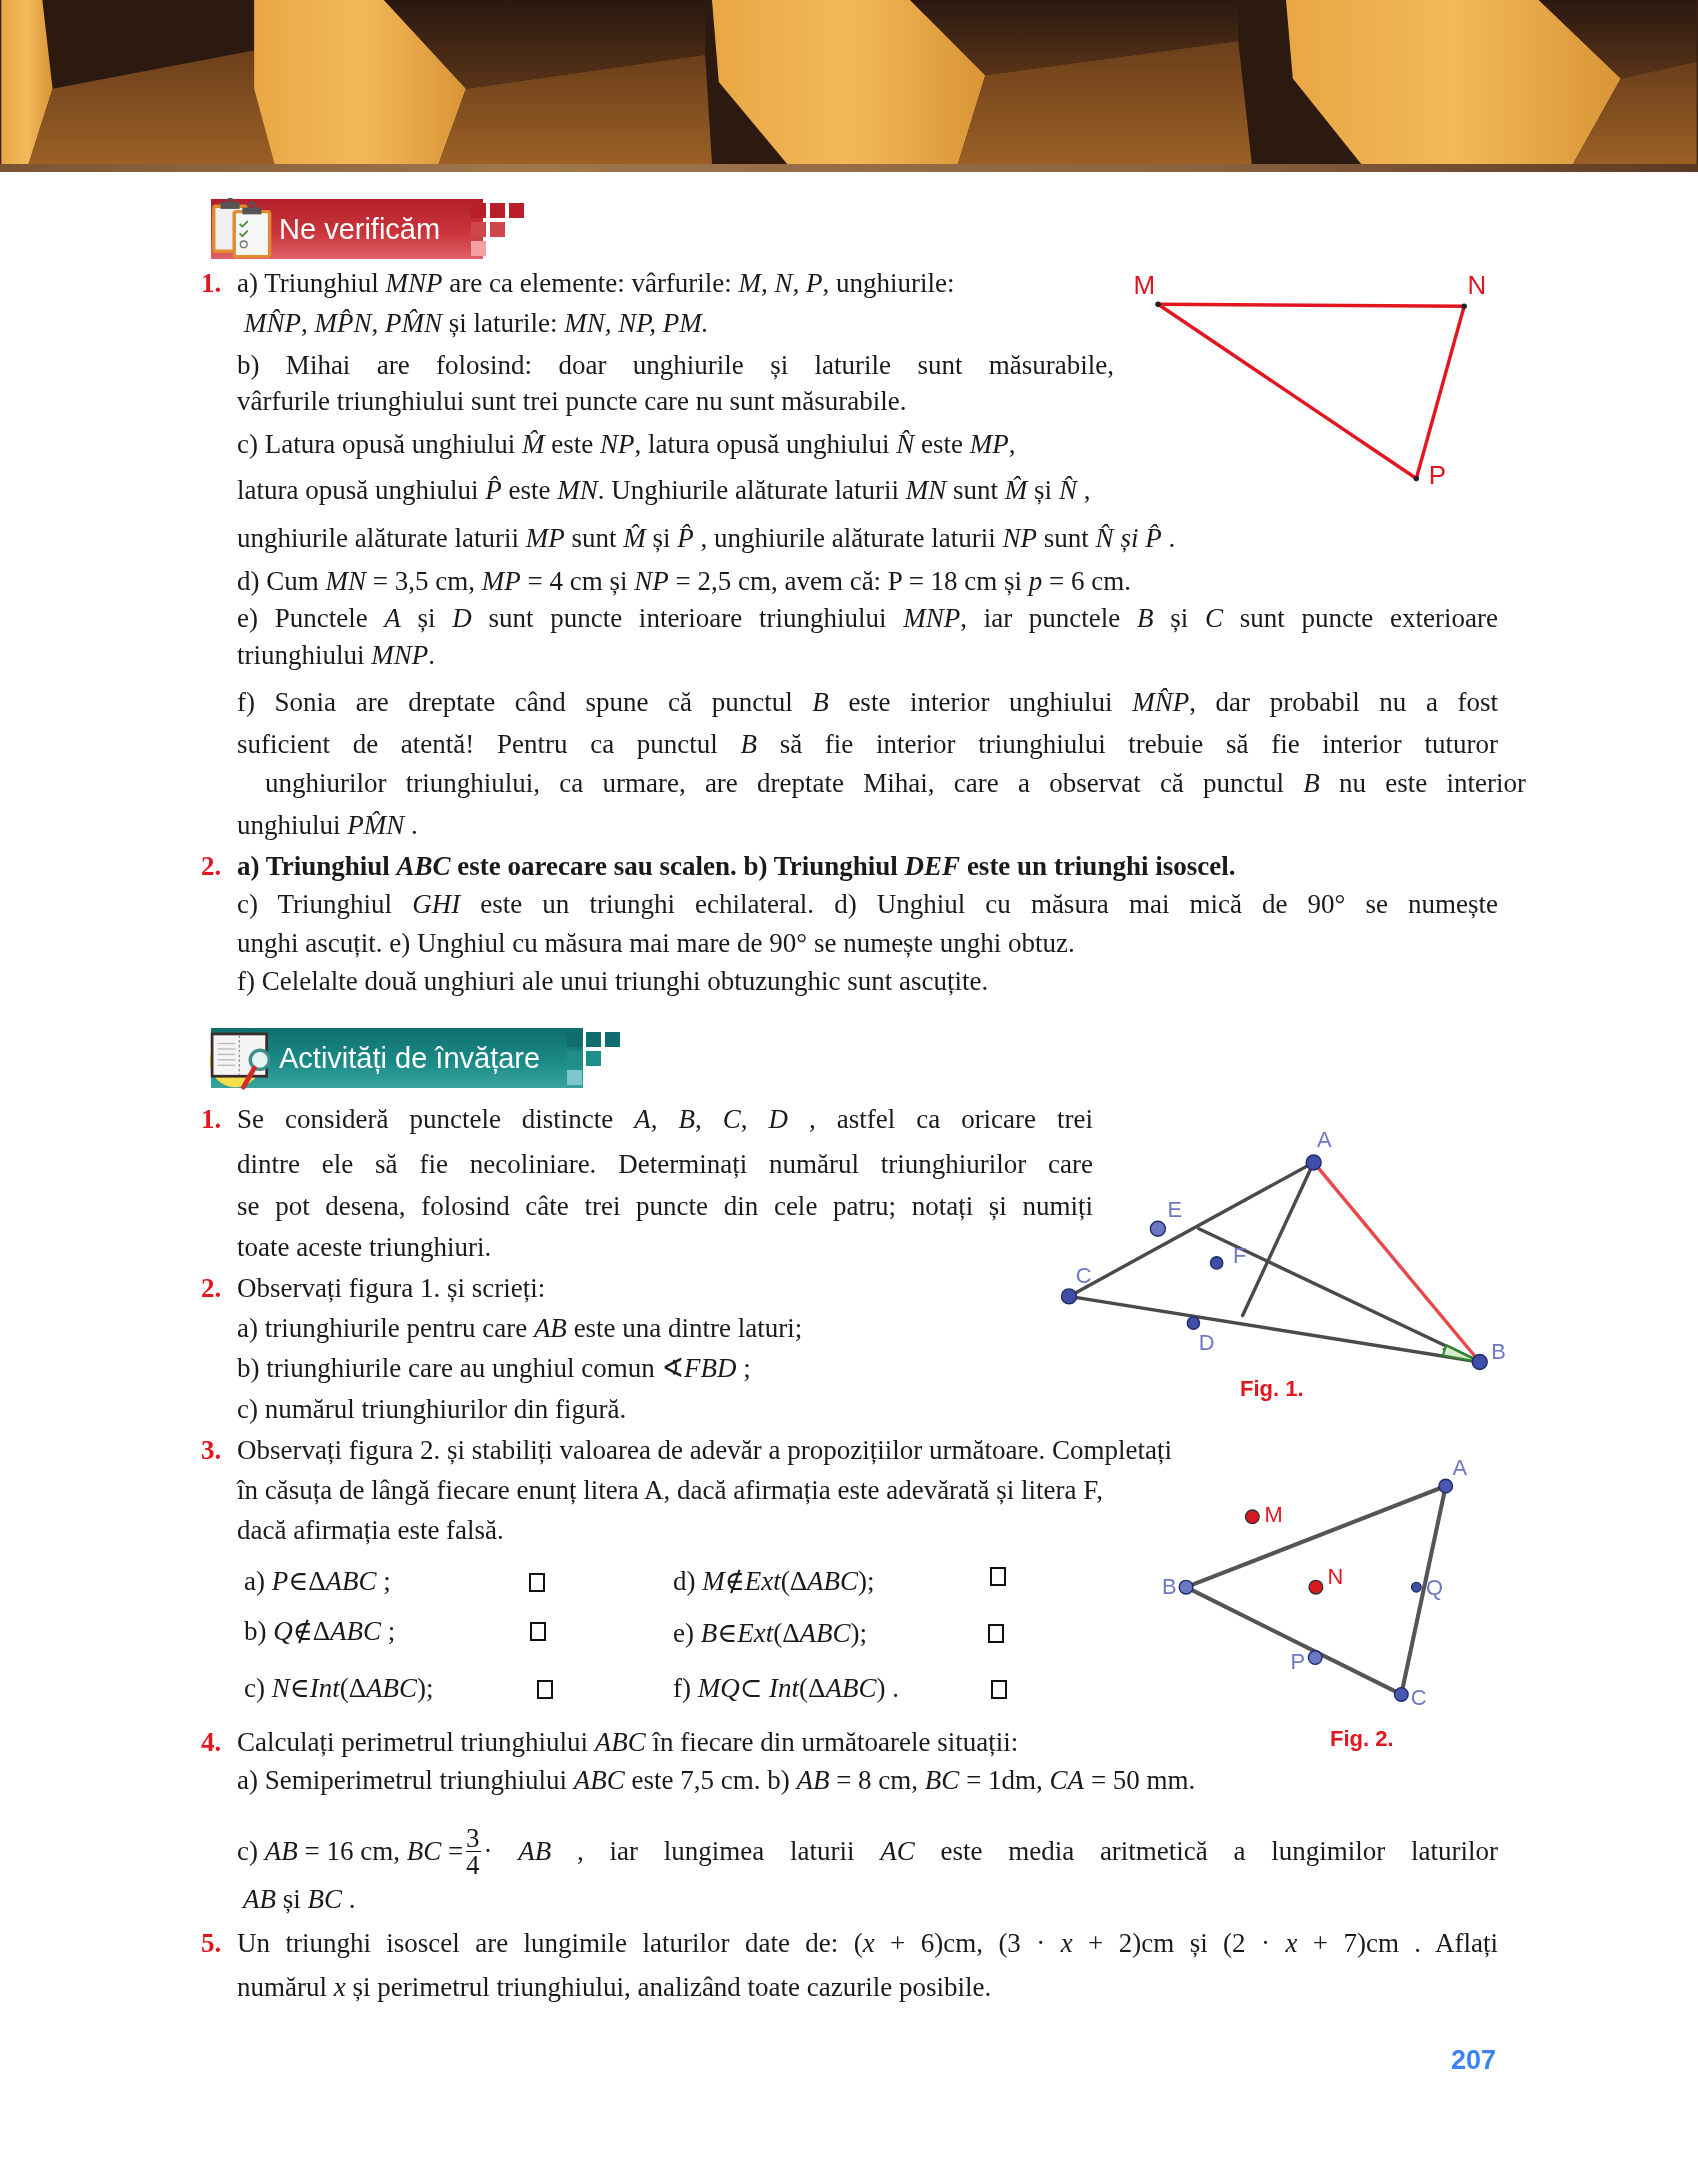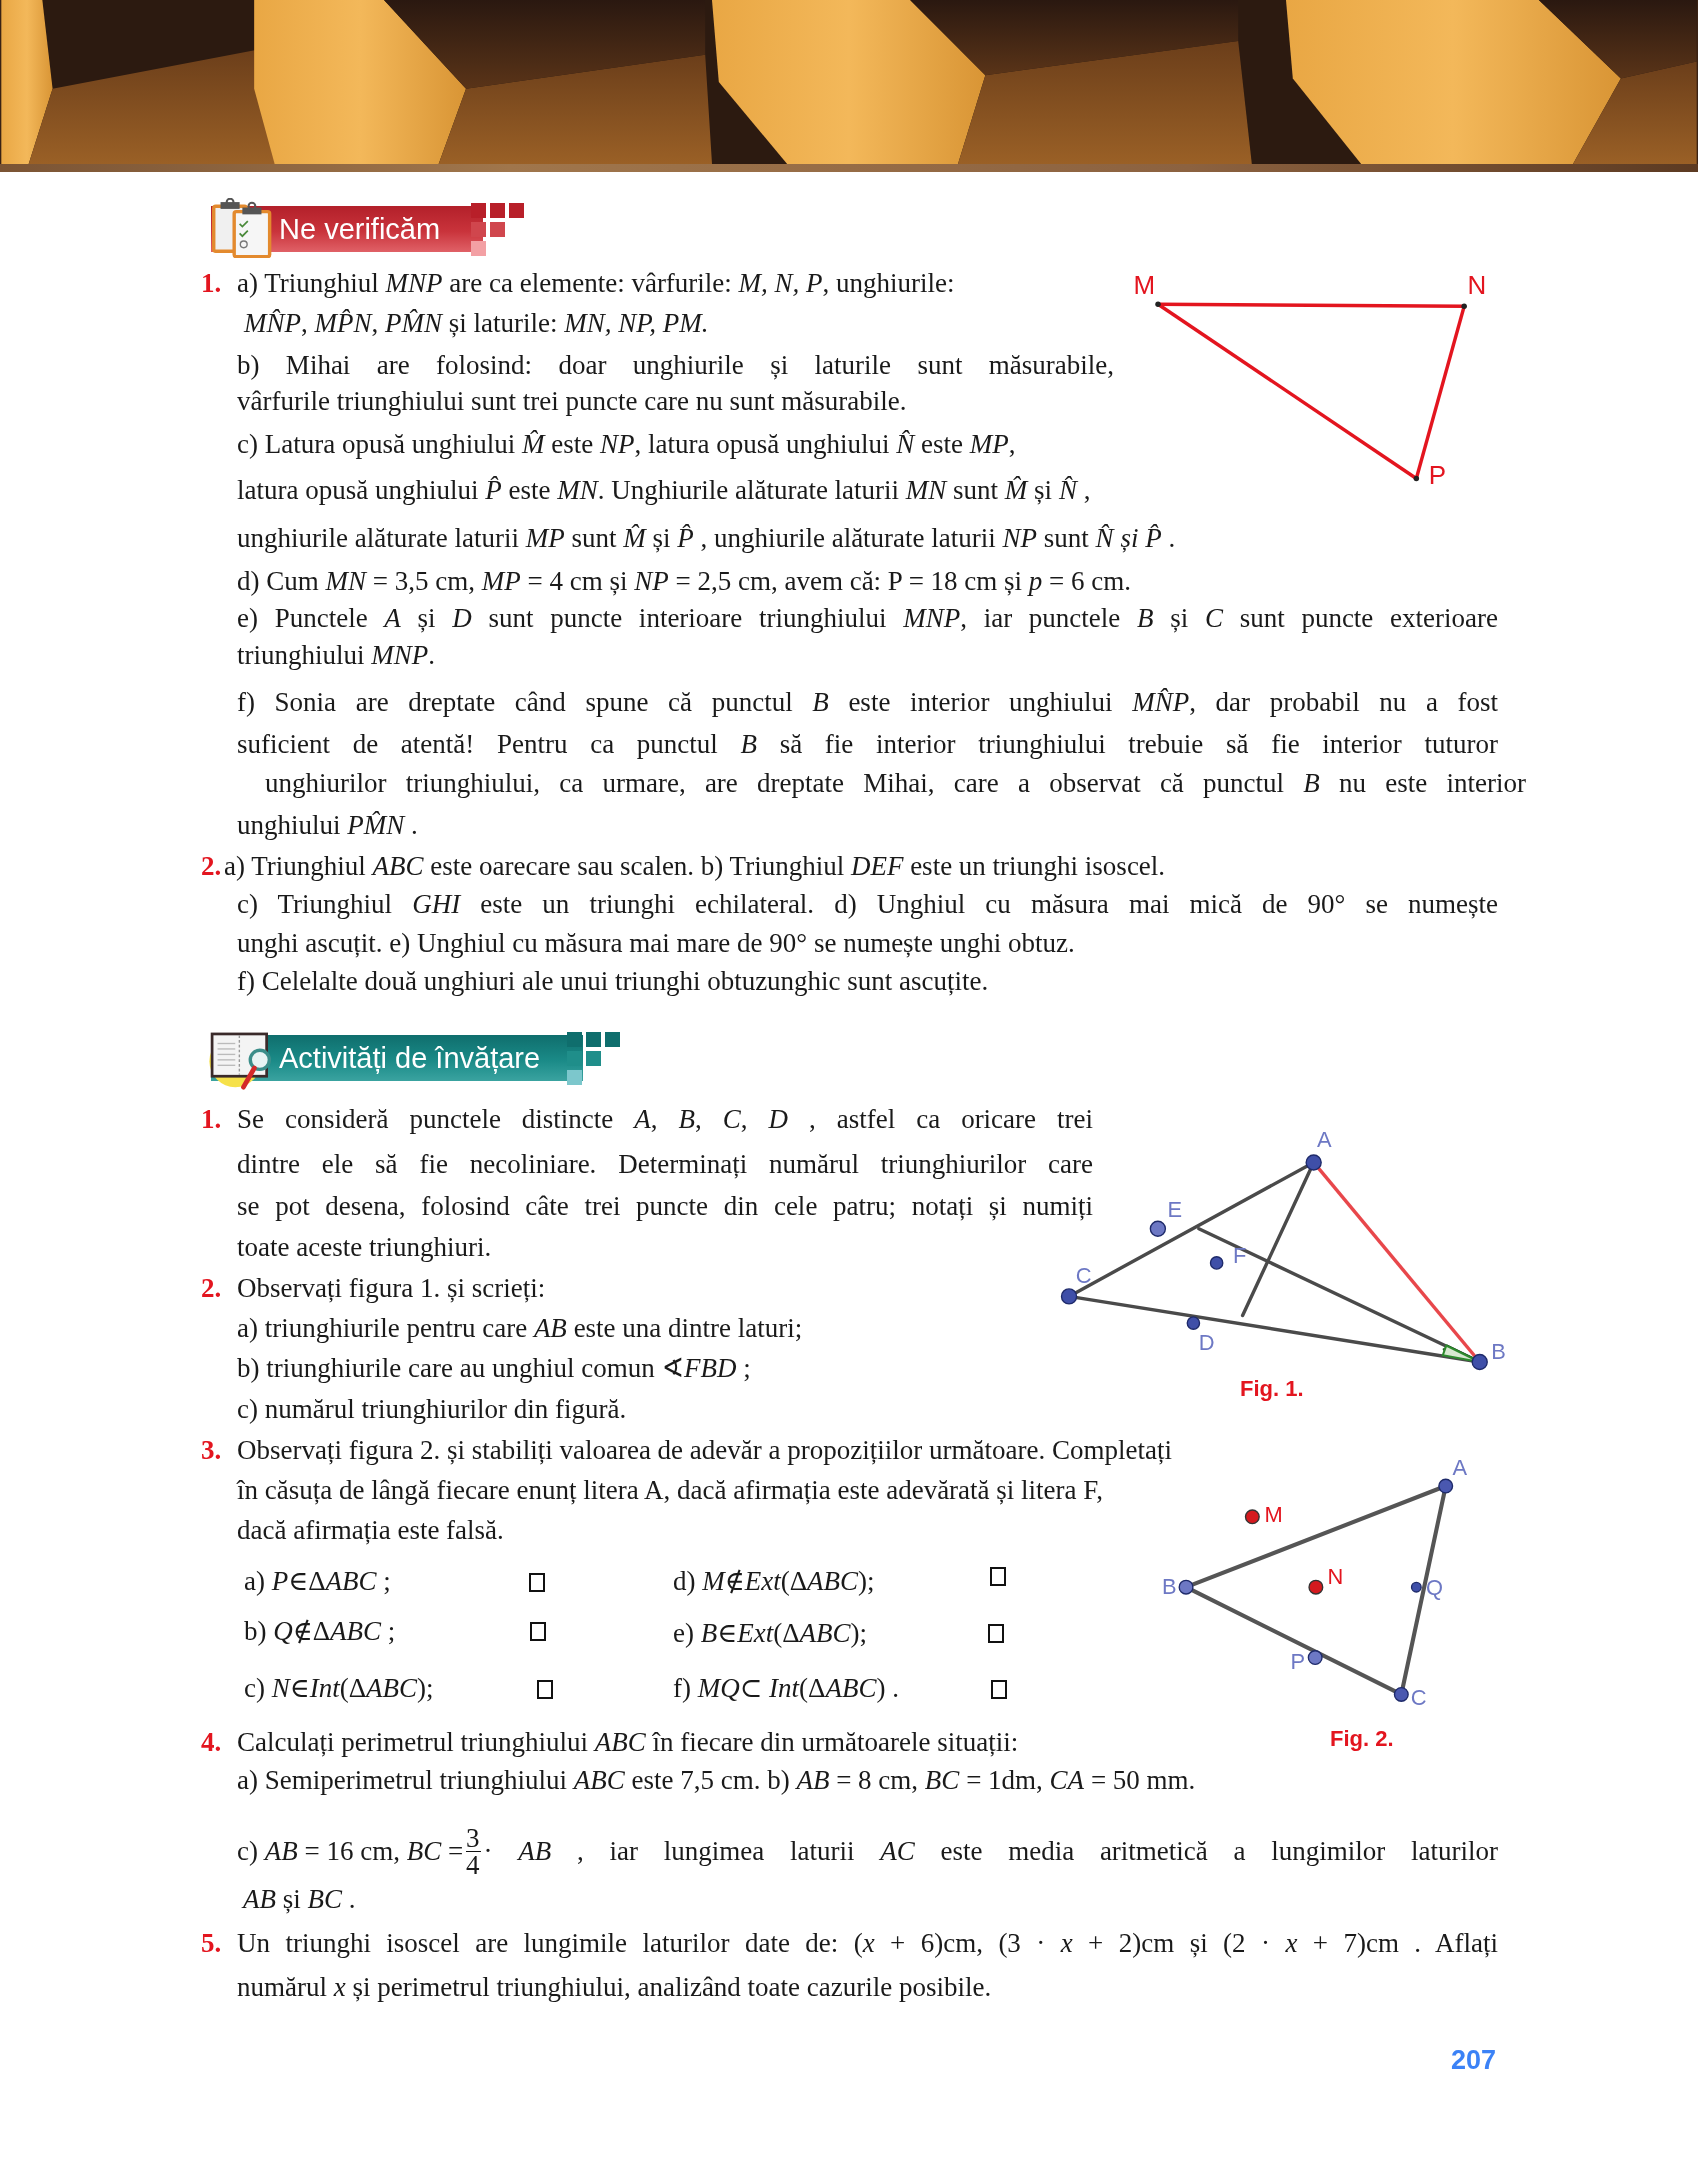--- a/index.html
+++ b/index.html
@@ -4,21 +4,21 @@
 <style>
   html, body { margin:0; padding:0; }
   body { width:1698px; height:2183px; position:relative; background:#ffffff; overflow:hidden;
          font-family:"Liberation Serif", "DejaVu Serif", serif; color:#1a1a1a; }
   .header { position:absolute; left:0; top:0; width:1698px; height:164px; overflow:hidden;
             background:#3a2214; }
   .header svg { position:absolute; left:0; top:0; }
   .header-bar { position:absolute; left:0; top:164px; width:1698px; height:8.2px;
                 background:linear-gradient(90deg,#7b5434,#a0764c 30%,#8c6240 70%,#5c3a22); }
   .banner { position:absolute; height:42px; display:flex; align-items:center; }
-  .banner .bar { height:46px; display:flex; align-items:center; padding-left:68px; padding-right:43px;
+  .banner .bar { height:60px; display:flex; align-items:center; padding-left:68px; padding-right:43px;
                  font-family:"Liberation Sans","DejaVu Sans",sans-serif; font-size:29px; color:#fff; }
   .banner.red .bar { background:linear-gradient(180deg,#b3202a 0%,#c9333b 55%,#e06167 100%); }
   .banner.teal .bar { background:linear-gradient(180deg,#0f6e6d 0%,#1a8a87 55%,#3aa3a0 100%); }
   .banner .squares { position:absolute; top:-5.5px; display:grid; grid-template-columns:repeat(3,15px); grid-gap:4.1px; }
   .banner .squares span { width:15px; height:15px; display:block; }
   .banner-icon { position:absolute; }
   .line { position:absolute; font-size:27px; line-height:33px; white-space:nowrap; }
   .num { position:absolute; font-size:27px; line-height:33px; color:#e3151f; font-weight:bold; }
   .just { text-align:justify; text-align-last:justify; white-space:normal; }
   i { font-style:italic; }
@@ -103,21 +103,21 @@
 <div class="line html" style="left:237px; top:522px;">unghiurile alăturate laturii <i>MP</i> sunt  <i>M̂</i>  și <i>P̂</i> , unghiurile alăturate laturii <i>NP</i> sunt  <i>N̂</i> <i>și P̂</i> .</div>
 <div class="line html" style="left:237px; top:565px;">d) Cum <i>MN</i> = 3,5 cm, <i>MP</i> = 4 cm și <i>NP</i> = 2,5 cm, avem că:  P  = 18 cm și <i>p</i> = 6 cm.</div>
 <div class="line html just" style="left:237px; top:602px; width:1261px;">e) Punctele <i>A</i> și <i>D</i> sunt puncte interioare triunghiului <i>MNP</i>, iar punctele <i>B</i> și <i>C</i> sunt puncte exterioare</div>
 <div class="line html" style="left:237px; top:639px;">triunghiului <i>MNP</i>.</div>
 <div class="line html just" style="left:237px; top:686px; width:1261px;">f) Sonia are dreptate când spune că punctul <i>B</i> este interior unghiului  <i>MN̂P</i>, dar probabil nu a fost</div>
 <div class="line html just" style="left:237px; top:728px; width:1261px;">suficient de atentă! Pentru ca punctul <i>B</i> să fie interior triunghiului trebuie să fie interior tuturor</div>
 <div class="line html just" style="left:237px; top:767px; width:1261px;margin-left:28px;">unghiurilor triunghiului, ca urmare, are dreptate Mihai, care a observat că punctul <i>B</i> nu este interior</div>
 <div class="line html" style="left:237px; top:809px;">unghiului  <i>PM̂N</i> .</div>
 
 <div class="num" style="left:201px; top:850px;">2.</div>
-<div class="line html" style="left:224px; top:850px;">a) Triunghiul <i>ABC</i> este oarecare sau scalen. b) Triunghiul <i>DEF</i> este un triunghi isoscel.</div>
+<div class="line html" style="left:237px; top:850px;font-weight:bold;">a) Triunghiul <i>ABC</i> este oarecare sau scalen. b) Triunghiul <i>DEF</i> este un triunghi isoscel.</div>
 <div class="line html just" style="left:237px; top:888px; width:1261px;">c) Triunghiul <i>GHI</i> este un triunghi echilateral. d) Unghiul cu măsura mai mică de 90° se numește</div>
 <div class="line html" style="left:237px; top:927px;">unghi ascuțit. e) Unghiul cu măsura mai mare de 90° se numește unghi obtuz.</div>
 <div class="line html" style="left:237px; top:965px;">f) Celelalte două unghiuri ale unui triunghi obtuzunghic sunt ascuțite.</div>
 
 <svg class="fig" style="left:1122px; top:253px;" width="411" height="246" viewBox="0 0 600 360">
   <line x1="52" y1="75" x2="500" y2="78" stroke="#e3151f" stroke-width="5"></line>
   <line x1="500" y1="78" x2="430" y2="330" stroke="#e3151f" stroke-width="5"></line>
   <line x1="52" y1="75" x2="430" y2="330" stroke="#e3151f" stroke-width="5"></line>
   <circle cx="52" cy="75" r="4" fill="#222"></circle>
   <circle cx="500" cy="78" r="4" fill="#222"></circle>

